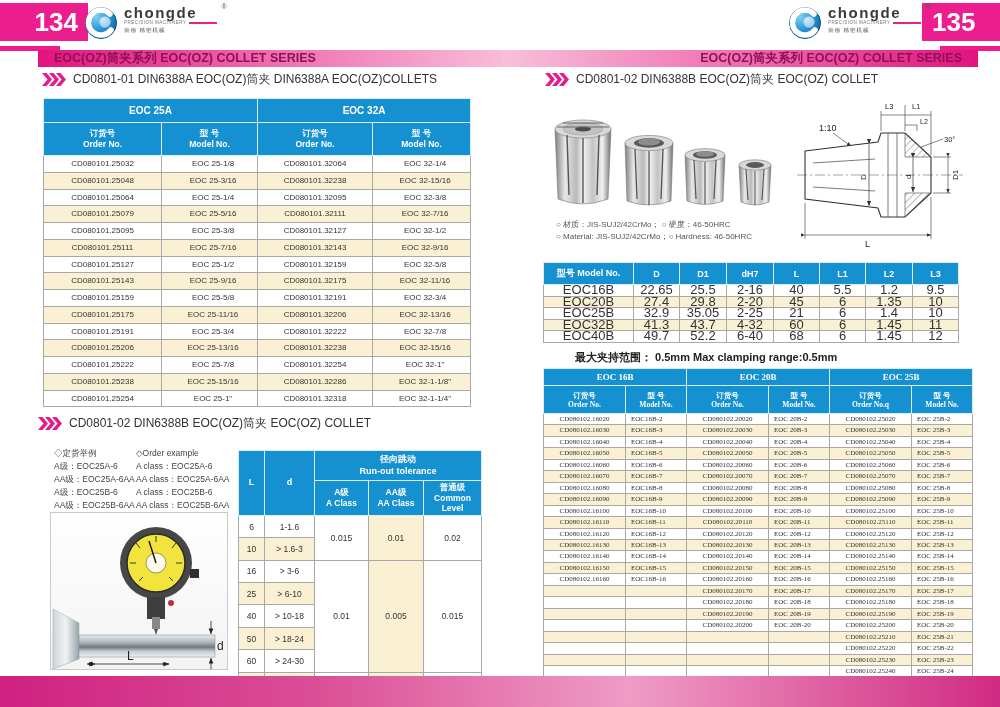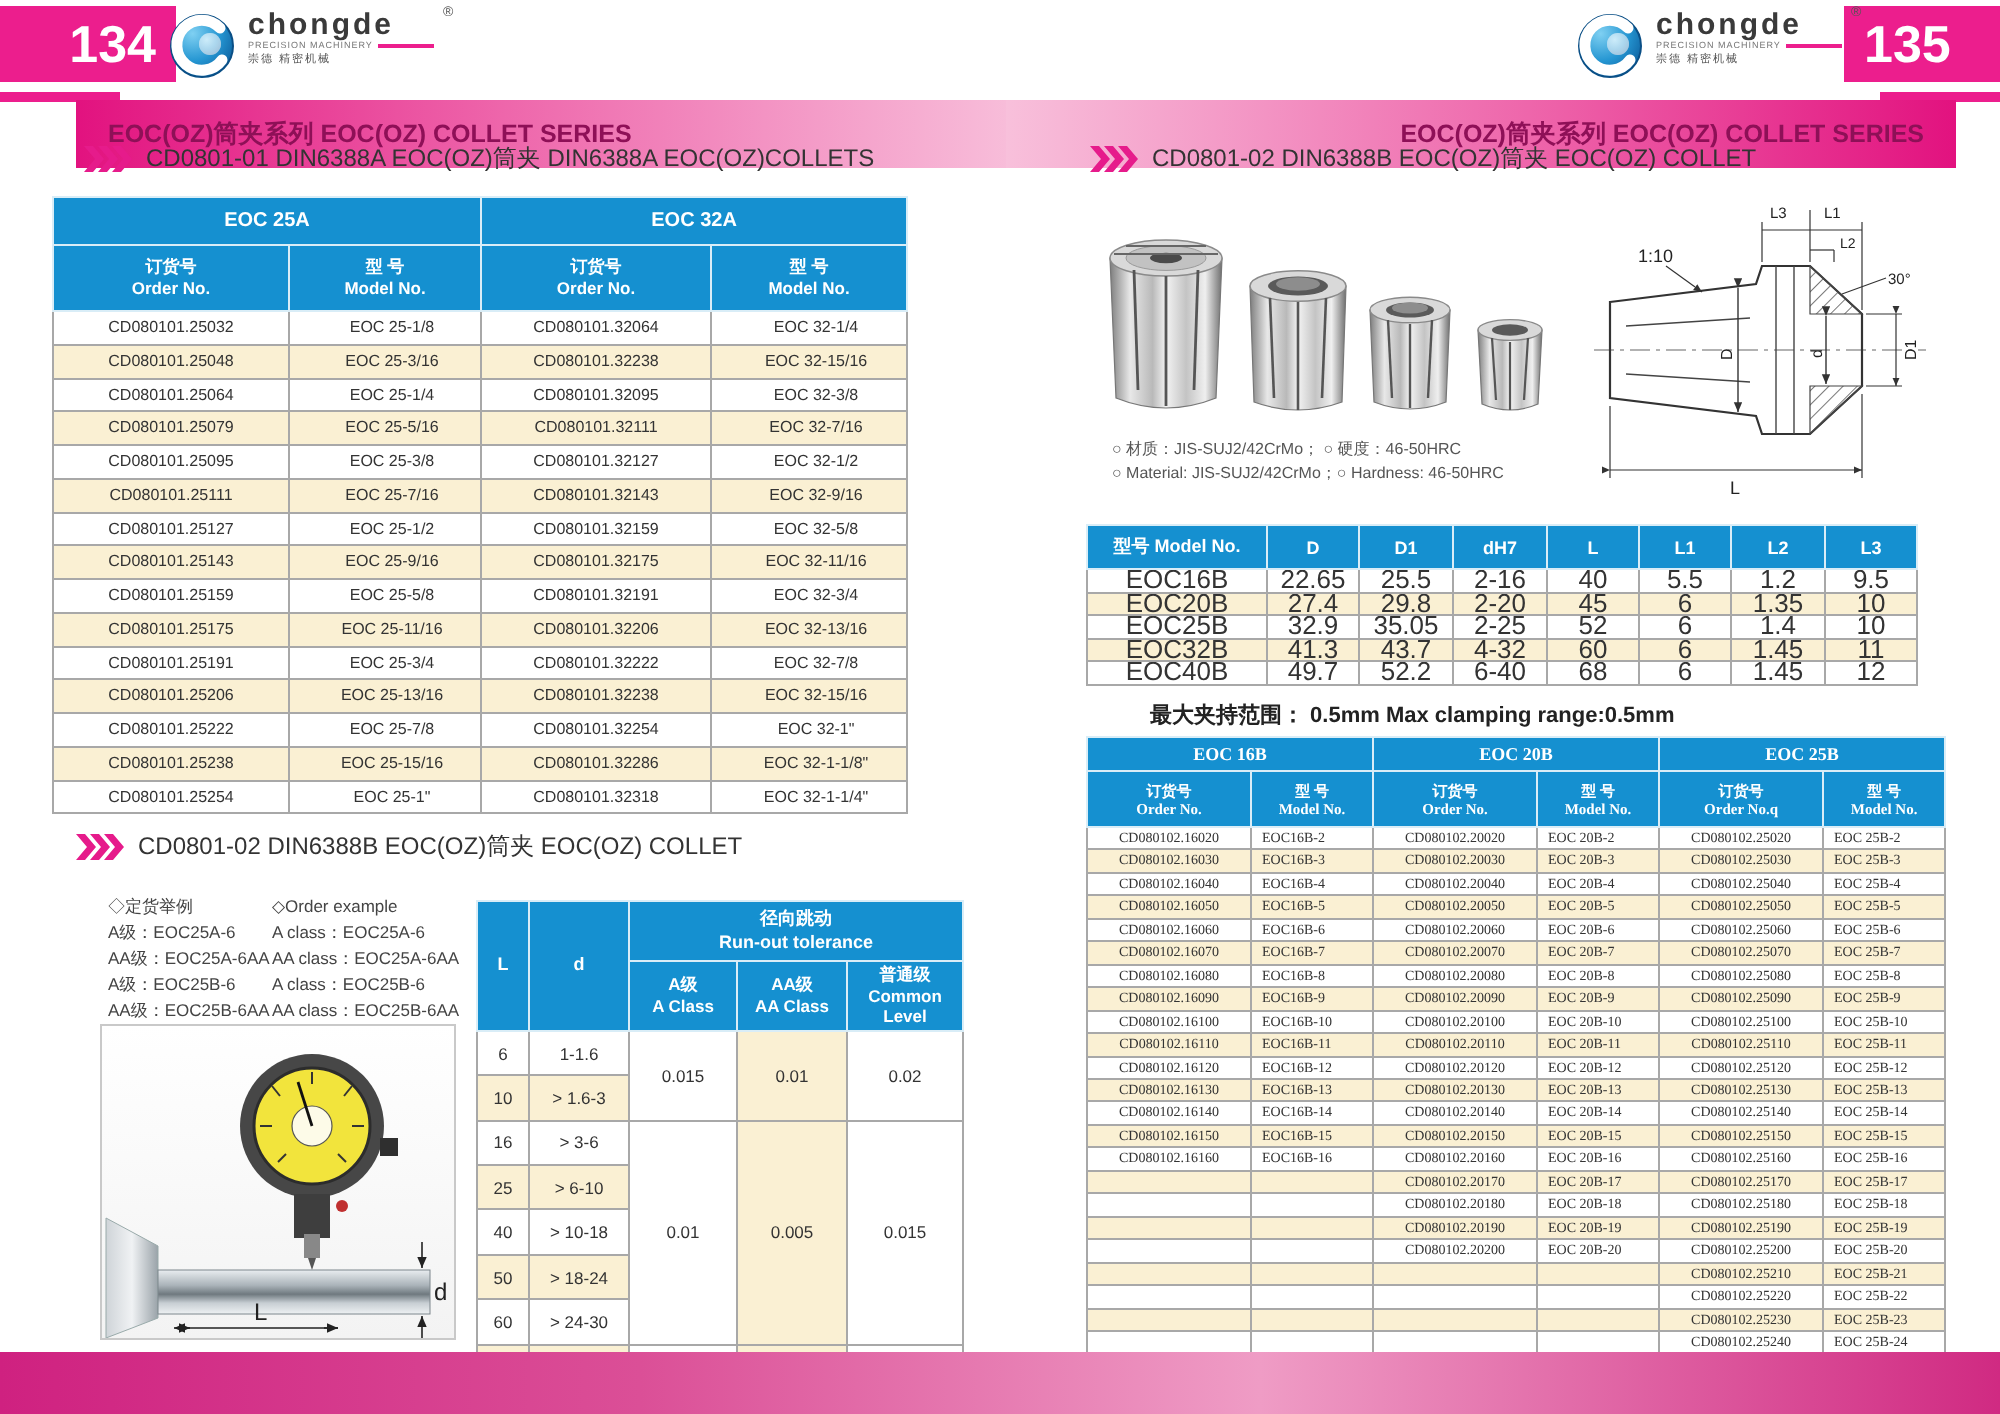--- a/index.html
+++ b/index.html
@@ -8,21 +8,21 @@
   .abs{position:absolute;}
 
   
   .pgblock{background:#ec1e8d;color:#fff;font-size:26px;font-weight:bold;
            display:flex;align-items:center;}
   .pgblock.l{justify-content:flex-end;padding-right:10px;}
   .pgblock.r{justify-content:flex-start;padding-left:10px;}
   .pgstrip{background:#ec1e8d;}
 
   
-  .series-bar{height:34px;display:flex;align-items:center;font-size:12.5px;font-weight:bold;color:#8e1057;}
+  .series-bar{height:17px;display:flex;align-items:center;font-size:12.5px;font-weight:bold;color:#8e1057;}
   .series-bar.l{background:linear-gradient(90deg,#e2127f 0%,#ee66ab 45%,#f8c0db 100%);padding-left:16px;}
   .series-bar.r{background:linear-gradient(270deg,#e2127f 0%,#ee66ab 45%,#f8c0db 100%);justify-content:flex-end;padding-right:16px;}
 
   
   .logo{display:flex;align-items:flex-start;gap:4px;}
   .logo .reg{font-size:7px;color:#555;margin-top:-2px;}
   .logo-text{line-height:1;}
   .logo-name{font-size:15px;font-weight:bold;color:#3a3a3a;letter-spacing:1.5px;}
   .logo-sub{font-size:4.5px;color:#777;letter-spacing:.5px;display:flex;align-items:center;gap:3px;margin-top:1px;}
   .logo-dash{display:inline-block;width:28px;height:2px;background:#ec1e8d;}
@@ -119,21 +119,21 @@
 
   <div class="abs heading" style="left:42px;top:71px;">
     <svg width="24" height="13" viewBox="0 0 24 13">
       <polygon points="0,0 4.5,0 10,6.5 4.5,13 0,13 5.5,6.5" fill="#e61b8b"></polygon>
       <polygon points="7,0 11.5,0 17,6.5 11.5,13 7,13 12.5,6.5" fill="#e61b8b"></polygon>
       <polygon points="14,0 18.5,0 24,6.5 18.5,13 14,13 19.5,6.5" fill="#e61b8b"></polygon>
     </svg>
     <span>CD0801-01 DIN6388A EOC(OZ)筒夹 DIN6388A EOC(OZ)COLLETS</span>
   </div>
 
-  <table class="ct tbl1 abs" style="left:26px;top:98px;padding-left:40px;">
+  <table class="ct tbl1 abs" style="left:43px;top:98px;padding-left:40px;">
     <colgroup>
         <col style="width:118px">
         <col style="width:96px">
         <col style="width:115px">
         <col style="width:98px">
       </colgroup>
     <thead>
       <tr class="grp">
         <th colspan="2">EOC 25A</th>
         <th colspan="2">EOC 32A</th>
@@ -603,21 +603,21 @@
           <td>45</td>
           <td>6</td>
           <td>1.35</td>
           <td>10</td>
         </tr>
         <tr>
           <td>EOC25B</td>
           <td>32.9</td>
           <td>35.05</td>
           <td>2-25</td>
-          <td>52</td>
+          <td>21</td>
           <td>6</td>
           <td>1.4</td>
           <td>10</td>
         </tr>
         <tr>
           <td>EOC32B</td>
           <td>41.3</td>
           <td>43.7</td>
           <td>4-32</td>
           <td>60</td>

